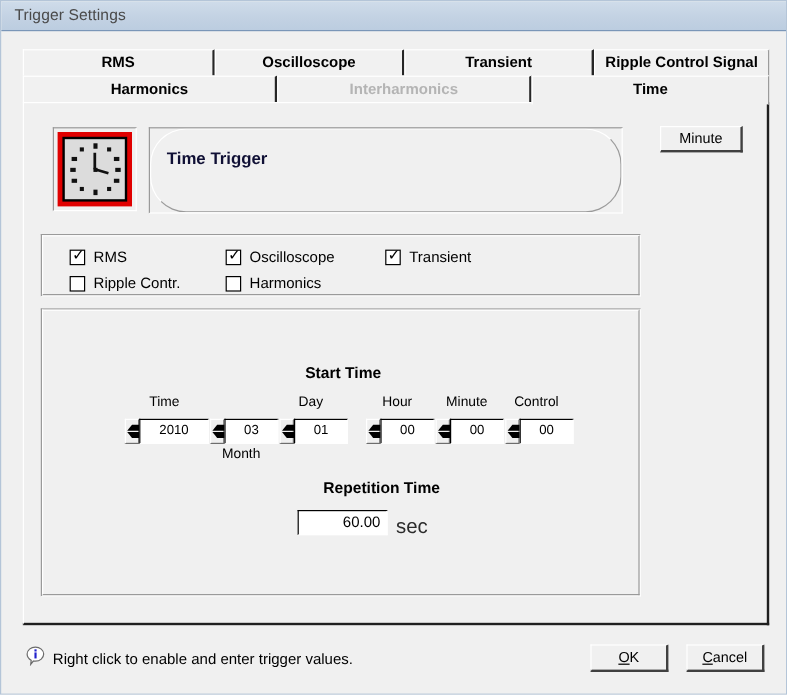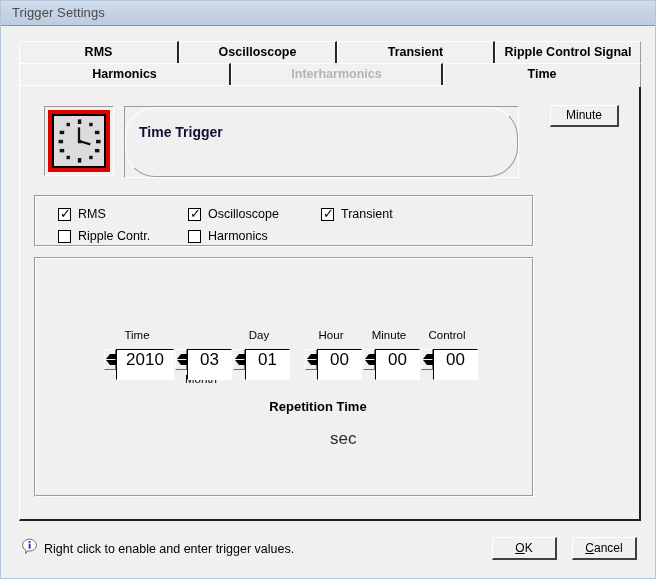--- a/index.html
+++ b/index.html
@@ -272,28 +272,28 @@
     top: 4px;
     border-bottom: 5px solid #000000;
   }
   .spin .arrows .dn {
     bottom: 4px;
     border-top: 5px solid #000000;
   }
   .spin .fld {
     position: absolute;
     left: 12px; top: 0;
-    height: 31px;
+    height: 21px;
     background: #ffffff;
     border-top: 1px solid #000000;
     border-left: 1px solid #000000;
     border-right: 1px solid #ffffff;
     border-bottom: 1px solid #ffffff;
     box-sizing: border-box;
-    font-size: 17px;
+    font-size: 11px;
     color: #000000;
     line-height: 19px;
     text-align: center;
   }
   .txtfield {
     position: absolute;
     background: #ffffff;
     border-top: 1px solid #000000;
     border-left: 1px solid #000000;
     border-right: 1px solid #ffffff;
@@ -420,20 +420,21 @@
             <span class="box"></span>
             <span class="cl">Harmonics</span>
           </div>
         </div>
     </div>
   </div>
 
   <div id="timegroup" class="groupbox">
     <div class="inner">
 
+      <div class="sectitle" id="start-title" style="left:0;top:44px;width:500px;">Start Time</div>
 
       <div id="starttime-host">
           <div class="fieldlabel" style="left: 61px; top: 70px; width: 80px;">Time</div>
           <div class="spin" style="left: 68px; top: 90px; width: 70px;">
             <div class="arrows">
               <div class="up"></div>
               <div class="dn"></div>
             </div>
             <div class="fld" style="width: 58px;">2010</div>
           </div>
@@ -474,20 +475,21 @@
             <div class="arrows">
               <div class="up"></div>
               <div class="dn"></div>
             </div>
             <div class="fld" style="width: 45px;">00</div>
           </div>
         </div>
 
       <div class="sectitle" id="rep-title" style="left:0;top:140px;width:500px;margin-left:32px;">Repetition Time</div>
 
+      <div class="txtfield" id="repfield" style="left:212px;top:166px;width:75px;height:21px;">60.00</div>
       <div class="unit" id="repunit" style="left:294px;top:170px;">sec</div>
     </div>
   </div>
 
   <div id="hinticon">
     <svg width="17" height="17" viewBox="0 0 17 17">
       <path d="M8.5 1.2 C12.3 1.2 15.4 3.8 15.4 7.1 C15.4 10.4 12.3 13.0 8.5 13.0 C7.9 13.0 7.3 12.95 6.8 12.85 L4.6 15.6 L5.0 12.3 C3.0 11.2 1.6 9.3 1.6 7.1 C1.6 3.8 4.7 1.2 8.5 1.2 Z" fill="#ffffff" stroke="#6b6b6b" stroke-width="1"></path>
       <rect x="7.7" y="3.1" width="1.8" height="1.8" fill="#2222cc"></rect>
       <rect x="7.7" y="5.7" width="1.8" height="5.0" fill="#2222cc"></rect>
     </svg>

